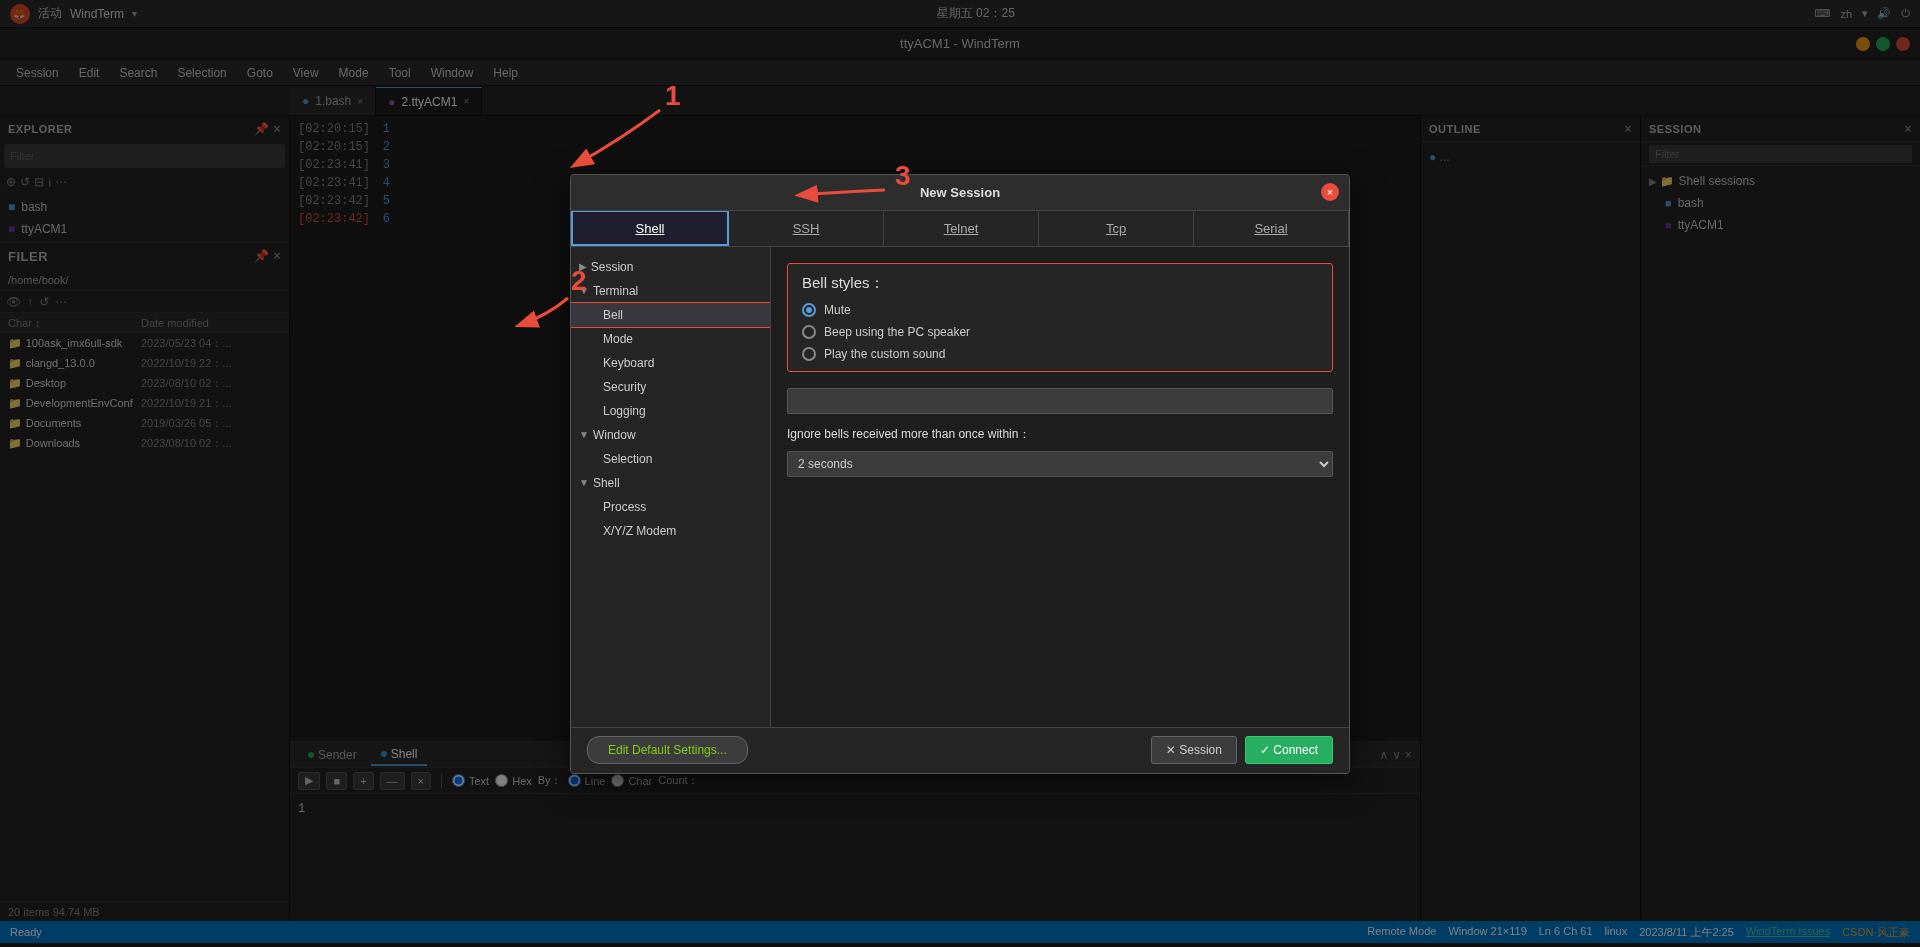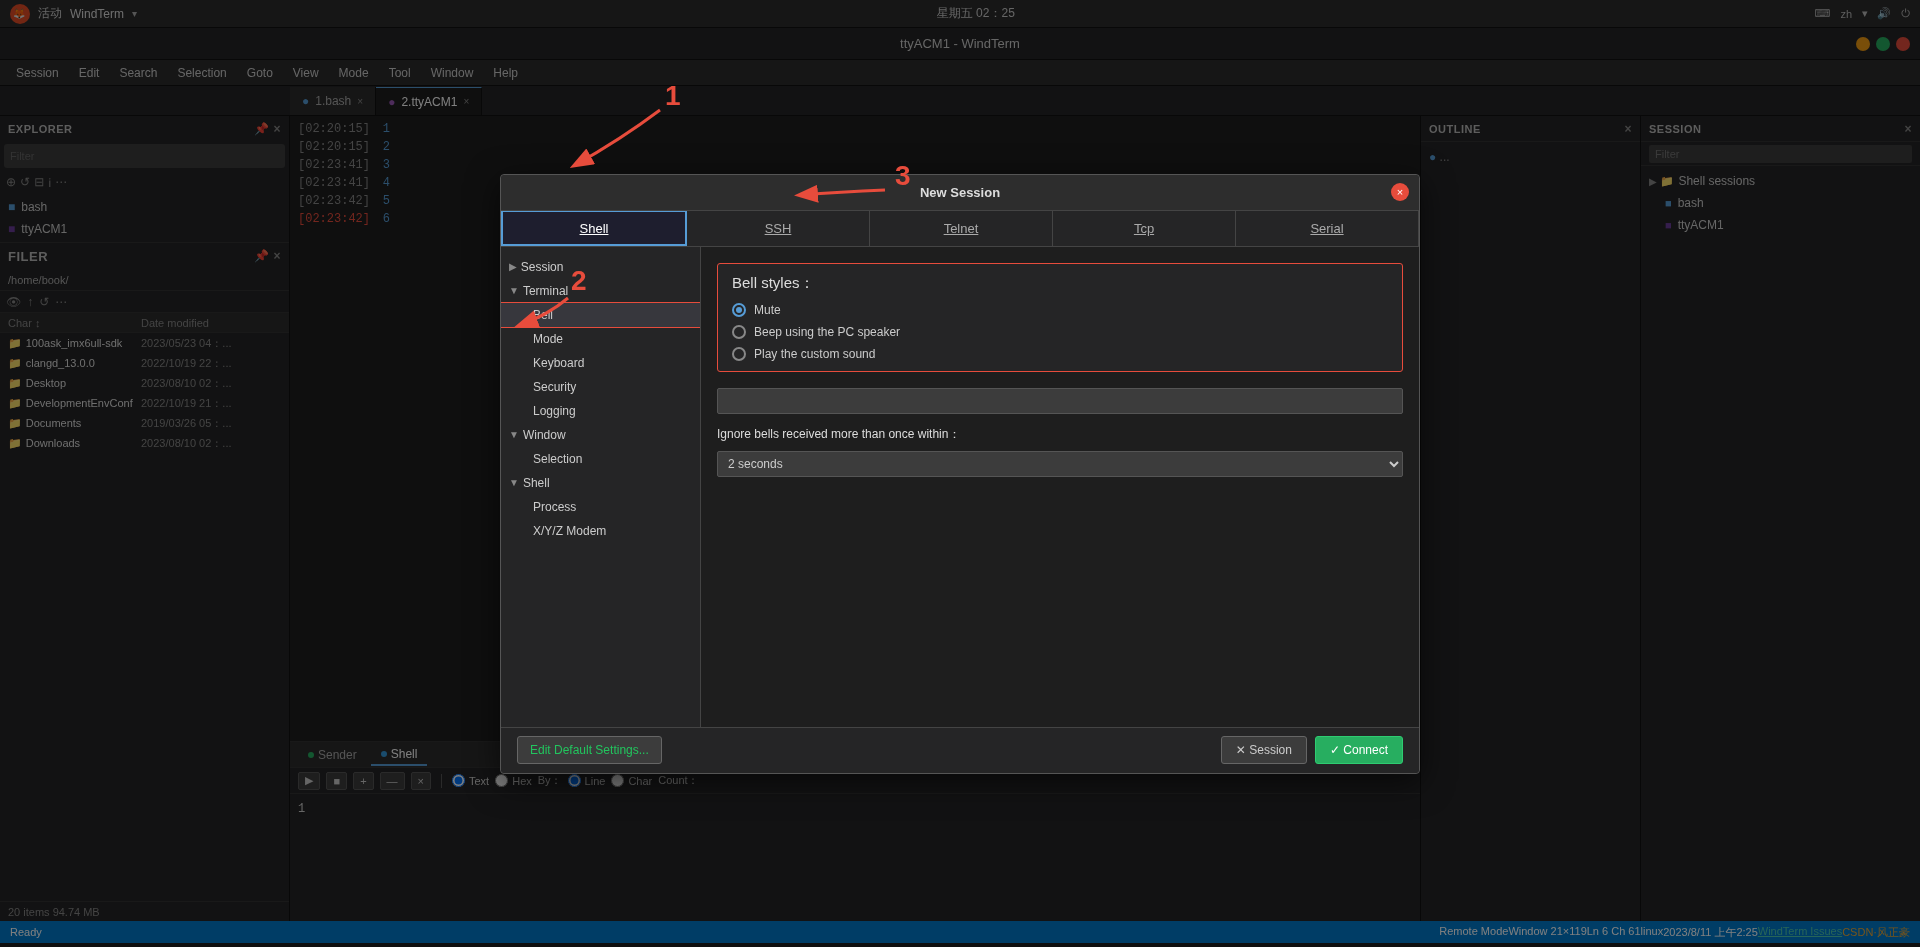--- a/index.html
+++ b/index.html
@@ -302,21 +302,21 @@
       height: 22px;
       background: #007acc;
       display: flex;
       align-items: center;
       justify-content: space-between;
       padding: 0 10px;
       font-size: 11px;
       color: #fff;
     }
     .status-left { display: flex; gap: 12px; }
-    .status-right { display: flex; gap: 0; }
+    .status-right { display: flex; gap: 12px; }
     .status-item { cursor: pointer; }
 
     
     .right-sidebar {
       width: 280px;
       background: #252526;
       border-left: 1px solid #111;
       display: flex;
       flex-direction: column;
     }
@@ -384,21 +384,21 @@
       background: rgba(0,0,0,0.5);
       display: flex;
       align-items: center;
       justify-content: center;
       z-index: 100;
     }
     .modal {
       background: #252526;
       border: 1px solid #555;
       border-radius: 4px;
-      width: 920px;
+      width: 780px;
       height: 600px;
       display: flex;
       flex-direction: column;
       box-shadow: 0 8px 32px rgba(0,0,0,0.6);
       position: relative;
     }
     .modal-header {
       height: 36px;
       background: #2d2d2d;
       border-bottom: 1px solid #444;
@@ -541,26 +541,26 @@
       background: #252526;
       border-top: 1px solid #444;
       display: flex;
       align-items: center;
       justify-content: space-between;
       padding: 0 16px;
       border-radius: 0 0 4px 4px;
     }
     .btn-edit-default {
       height: 28px;
-      padding: 0 12px;
+      padding: 0 20px;
       background: #3c3c3c;
       border: 1px solid #666;
-      color: #22c55e;
-      cursor: pointer;
-      border-radius: 3px;
+      color: #84cc16;
+      cursor: pointer;
+      border-radius: 12px;
       font-size: 12px;
     }
     .footer-right { display: flex; gap: 8px; }
     .btn-cancel {
       height: 28px;
       padding: 0 14px;
       background: #3c3c3c;
       border: 1px solid #666;
       color: #ccc;
       cursor: pointer;

